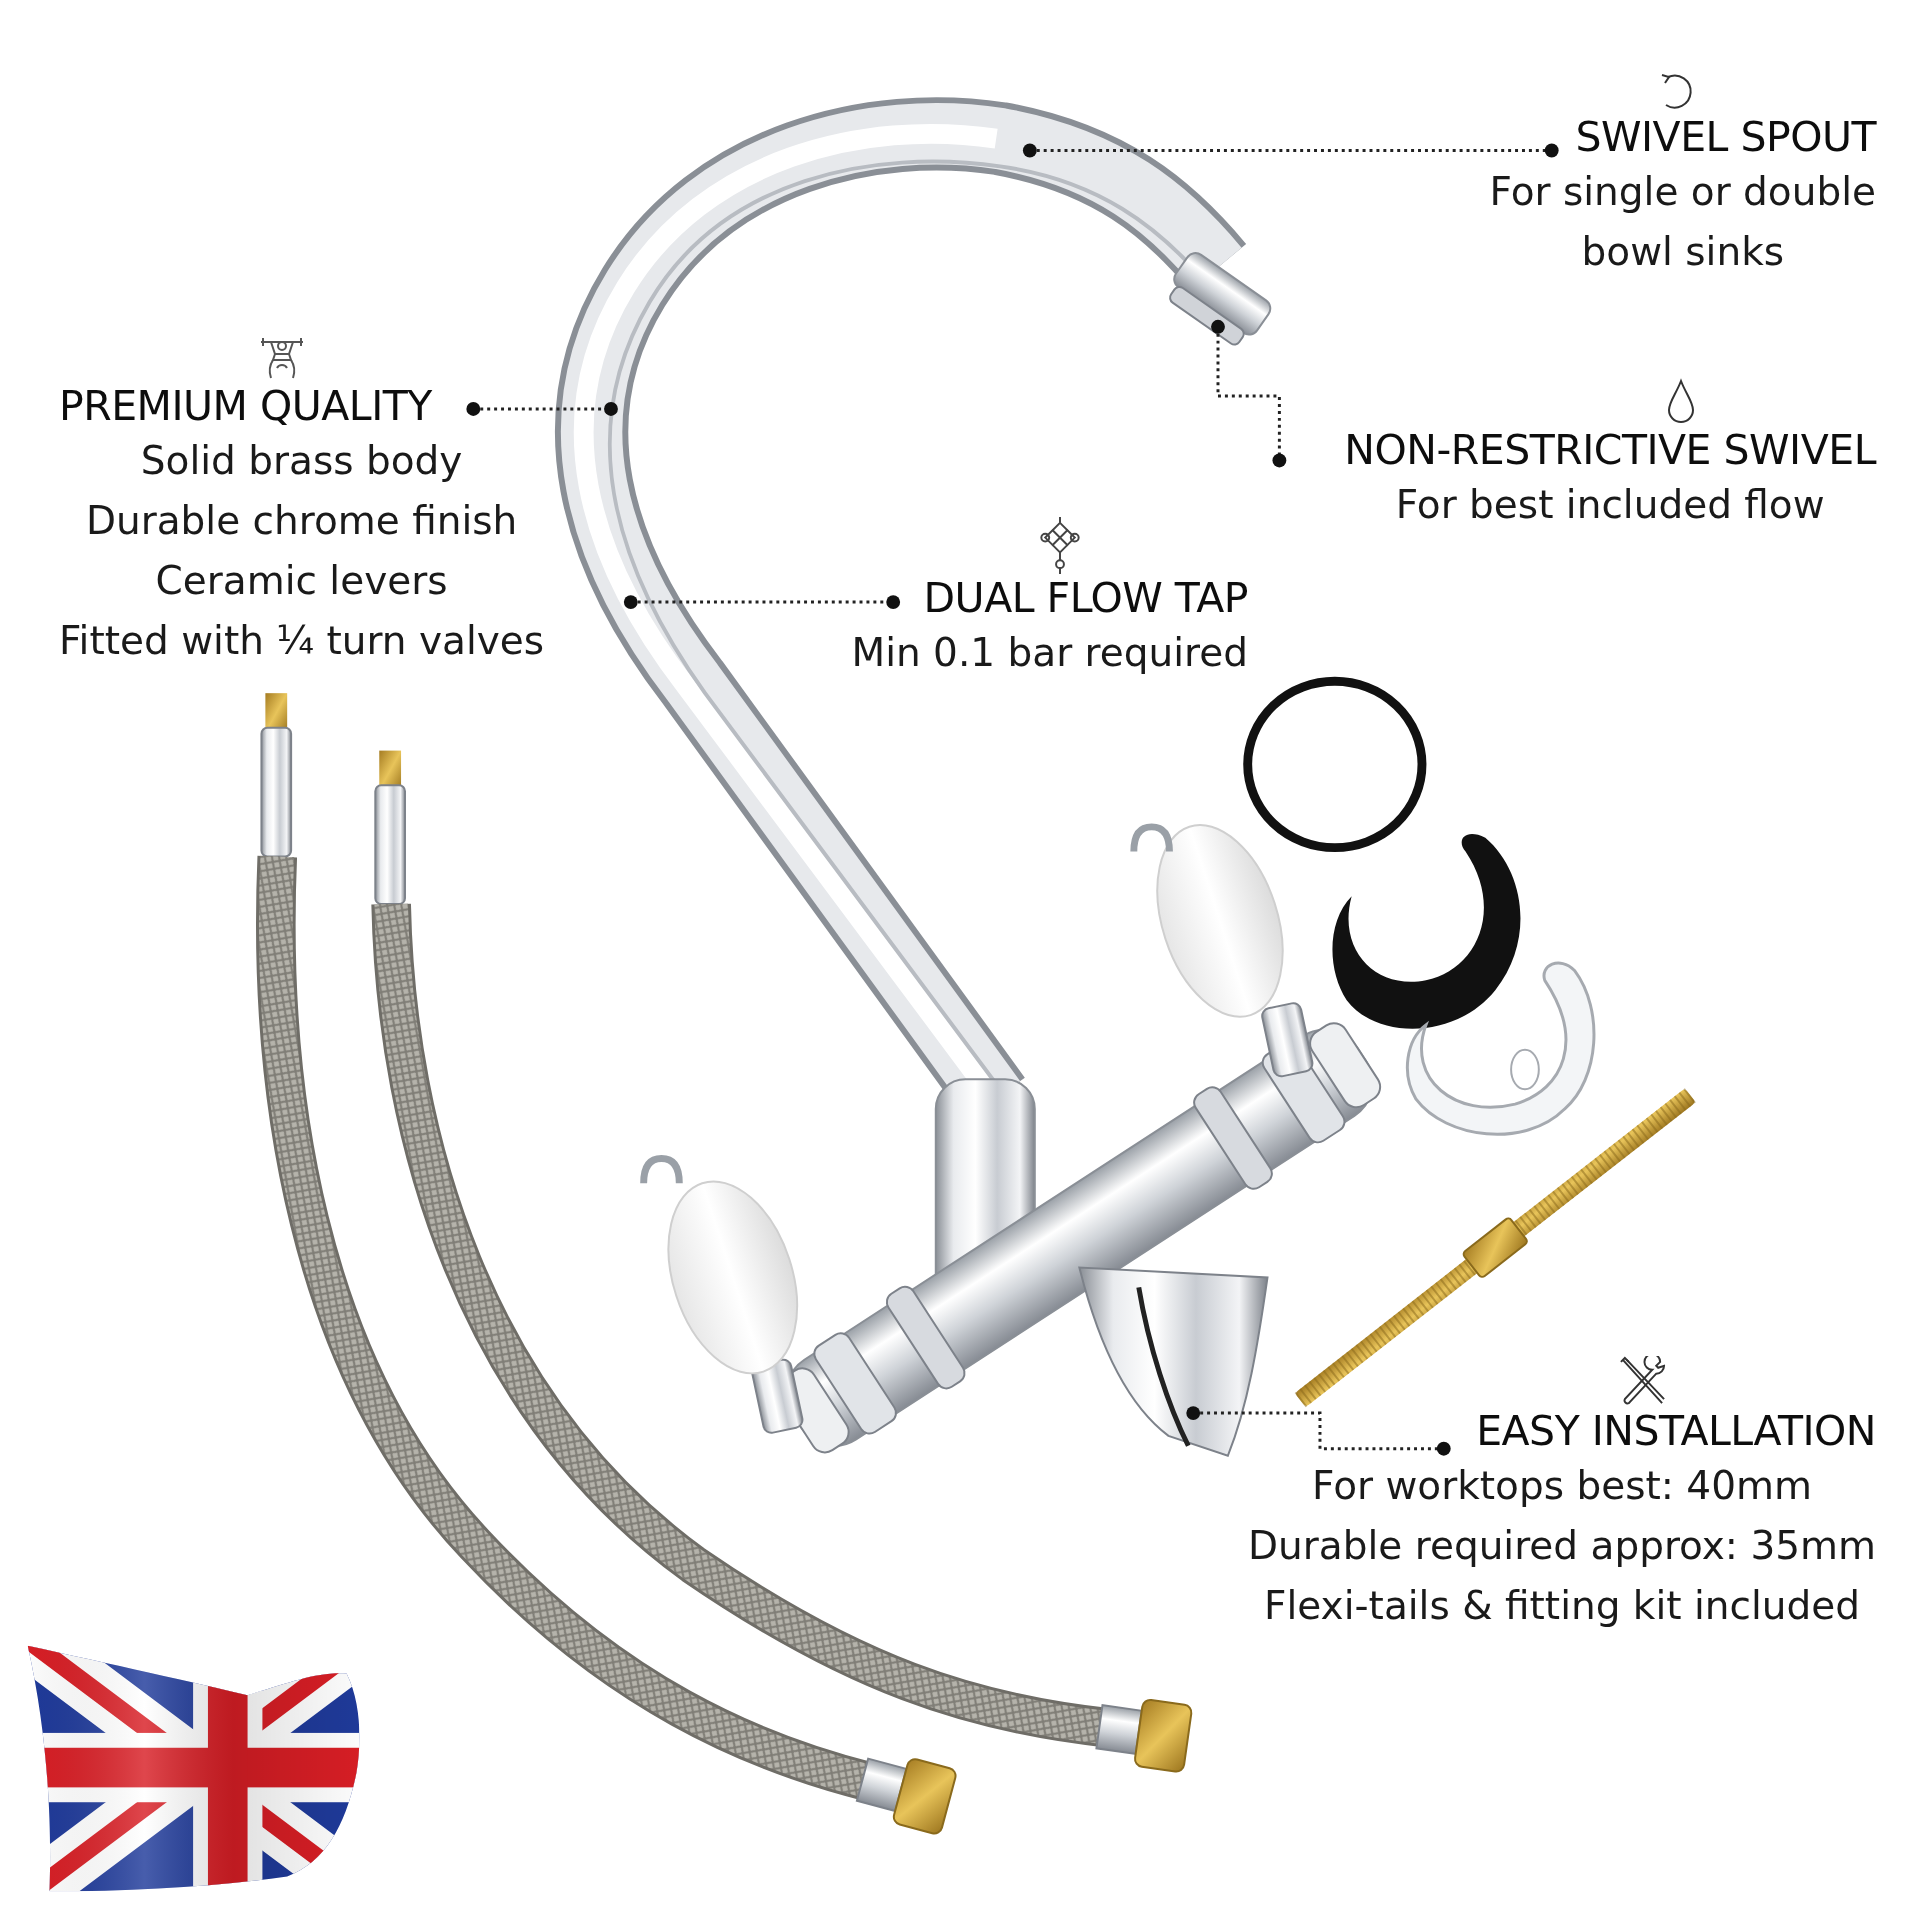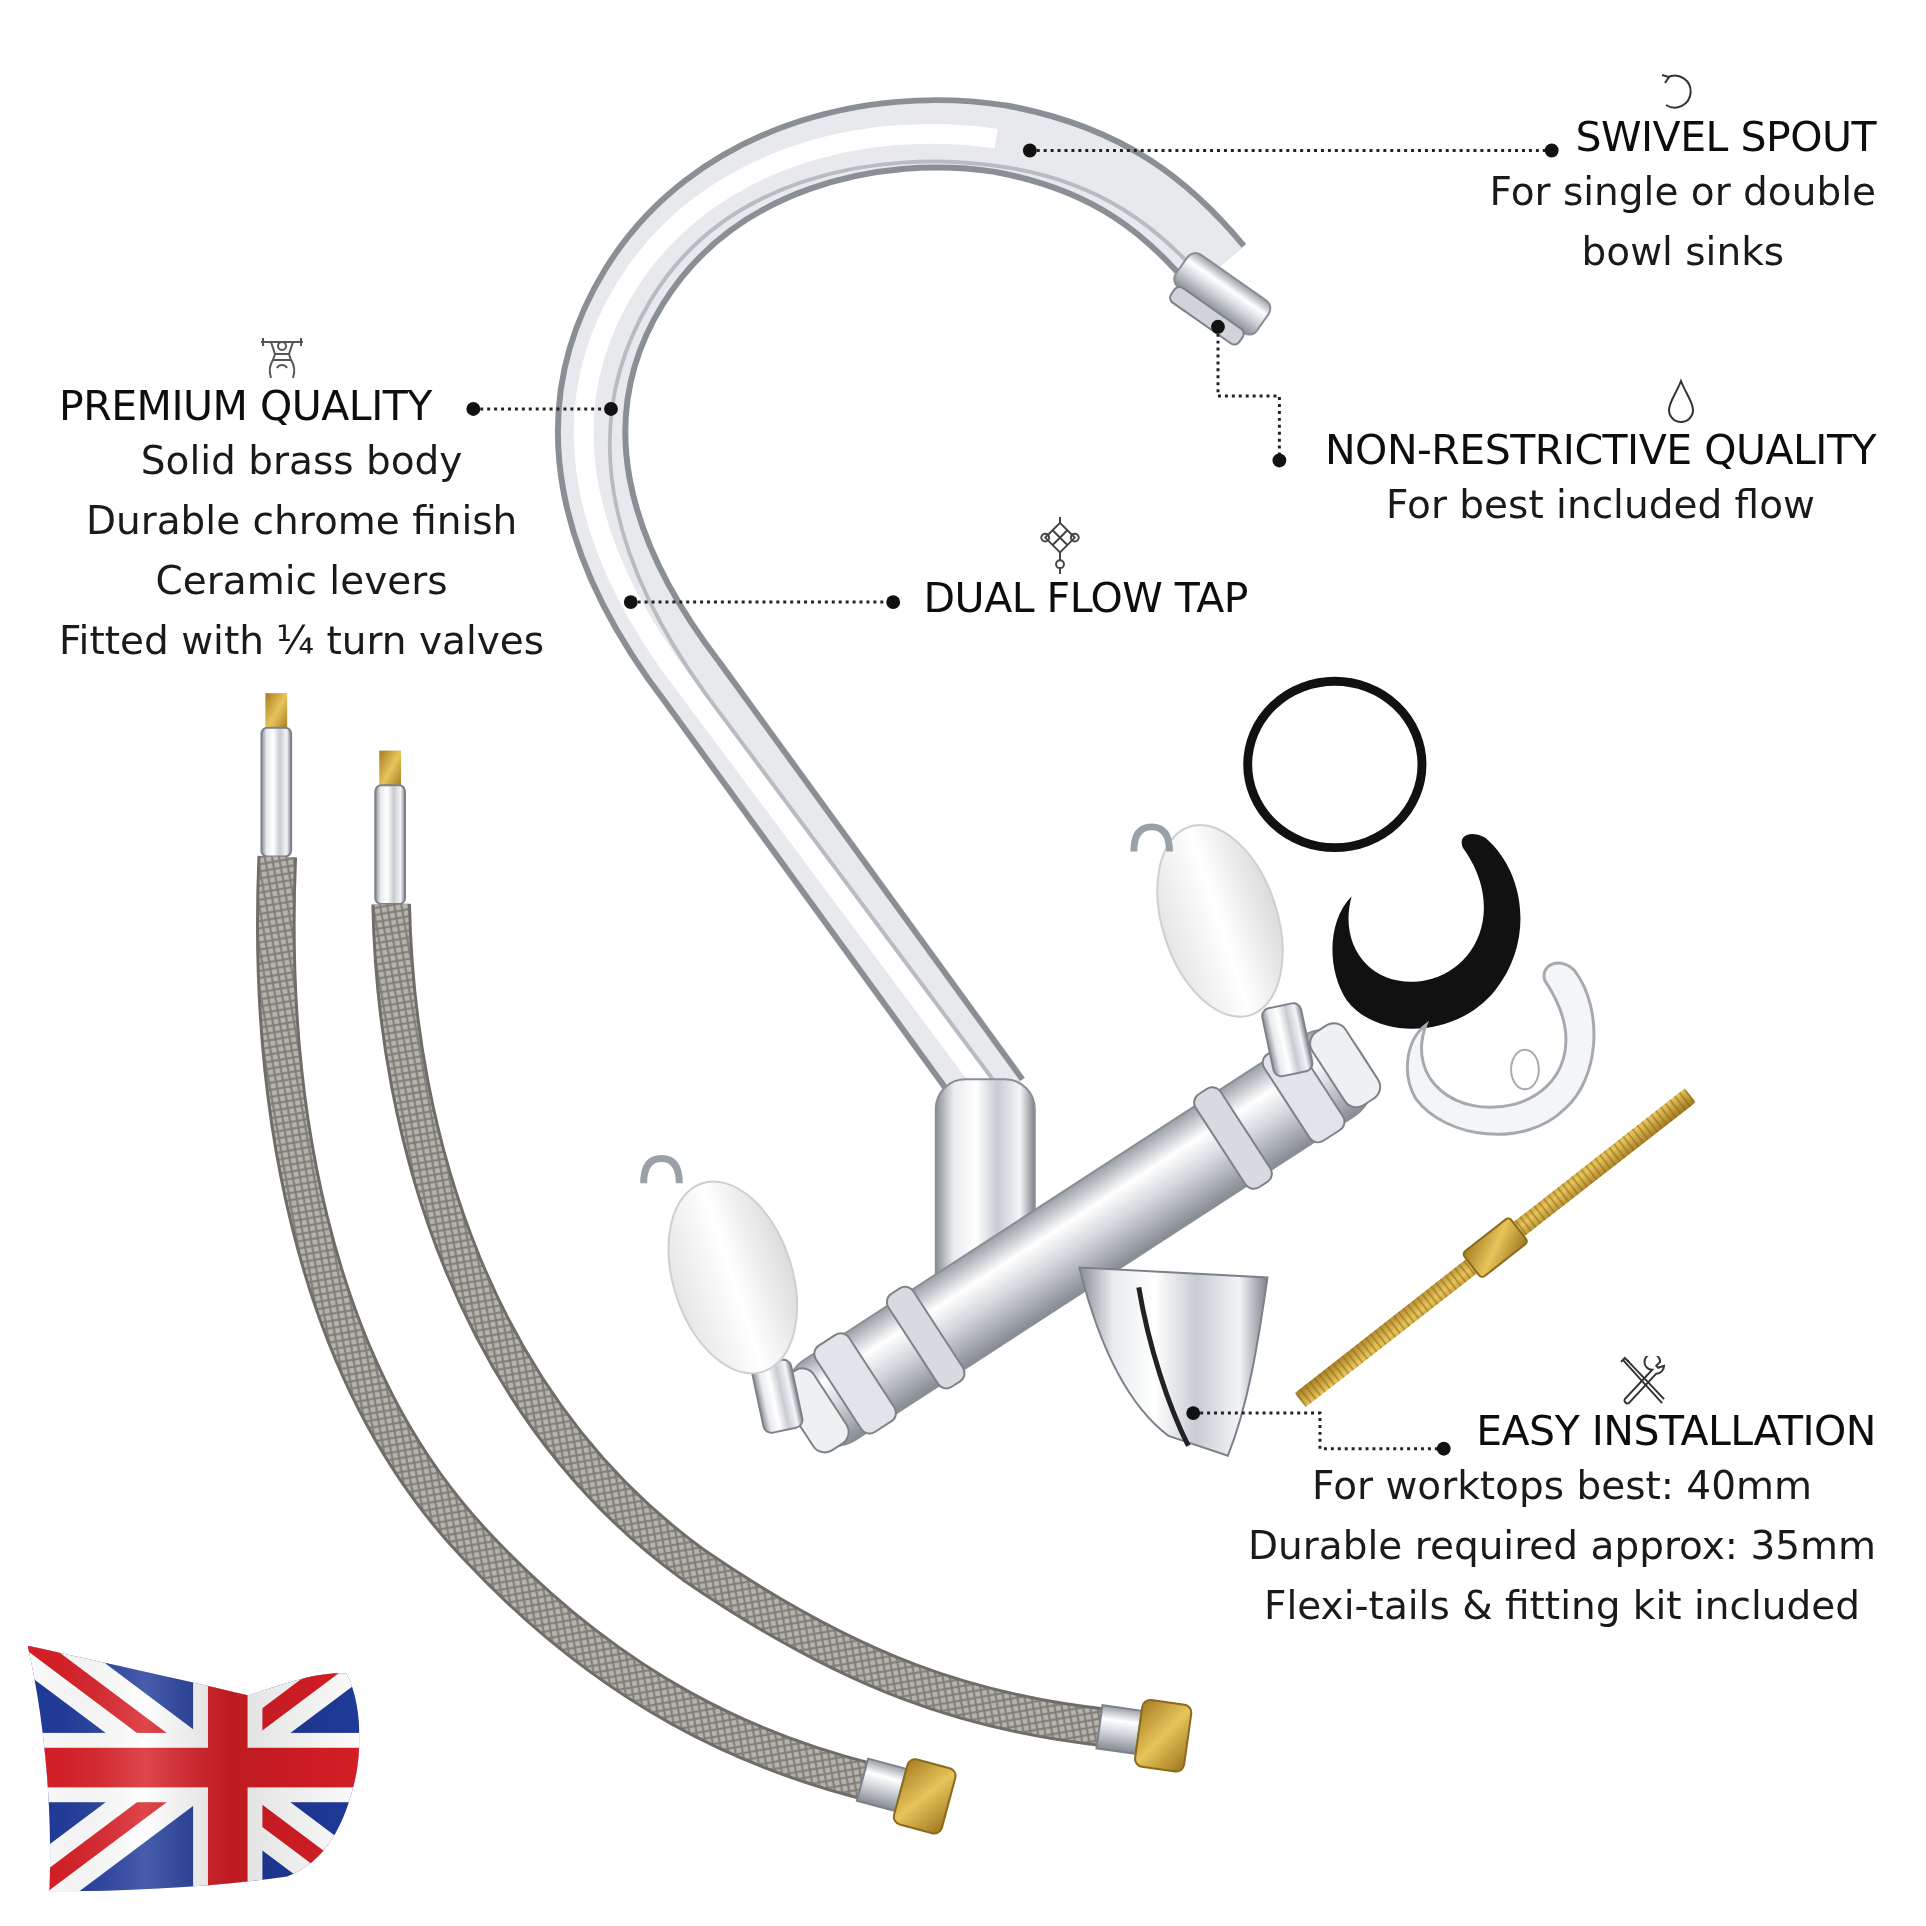--- a/index.html
+++ b/index.html
@@ -187,21 +187,21 @@
   </svg>
   <h2>SWIVEL SPOUT</h2>
   <p>For single or double</p>
   <p>bowl sinks</p>
 </div>
 
 <div class="feature right" id="f-aerator">
   <svg class="icon" width="34" height="48" viewBox="0 0 34 48">
     <path d="M17 3 C 12 16, 5 24, 5 32 A 12 12 0 0 0 29 32 C 29 24, 22 16, 17 3 Z" fill="none" stroke="#333" stroke-width="2"></path>
   </svg>
-  <h2>NON-RESTRICTIVE QUALITY</h2>
+  <h2>NON-RESTRICTIVE SWIVEL</h2>
   <p>For best included flow</p>
 </div>
 
 <div class="feature" id="f-premium">
   <svg class="icon" width="50" height="50" viewBox="0 0 50 50">
     <g fill="none" stroke="#555" stroke-width="2">
       <path d="M4 10 H 46"></path>
         <path d="M6 6 V 14 M 44 6 V 14"></path>
       <circle cx="25" cy="14" r="4"></circle>
       <path d="M14 10 L 18 22 H 32 L 36 10"></path>
@@ -224,20 +224,21 @@
       <path d="M25 8 L 40 23 L 25 38 L 10 23 Z"></path>
       <path d="M17 15 L 33 31 M 33 15 L 17 31"></path>
       <circle cx="10" cy="23" r="4"></circle>
         <circle cx="40" cy="23" r="4"></circle>
       <path d="M25 38 V 46"></path>
         <circle cx="25" cy="50" r="4"></circle>
         <path d="M25 54 V 60"></path>
     </g>
   </svg>
   <h2>DUAL FLOW TAP</h2>
+  <p>Min 0.1 bar required</p>
 </div>
 
 <div class="feature right" id="f-easy">
   <svg class="icon" width="51" height="51" viewBox="0 0 52 52">
     <g fill="none" stroke="#333" stroke-width="2">
       <path d="M6 4 L 46 48 M 10 4 L 48 44"></path>
       <path d="M4 6 L 8 2 L 12 6"></path>
       <path d="M44 6 A 8 8 0 1 0 36 14 L 8 44 A 3 3 0 0 0 12 48 L 40 18 A 8 8 0 0 0 48 10 L 42 12 L 40 10 Z"></path>
     </g>
   </svg>

